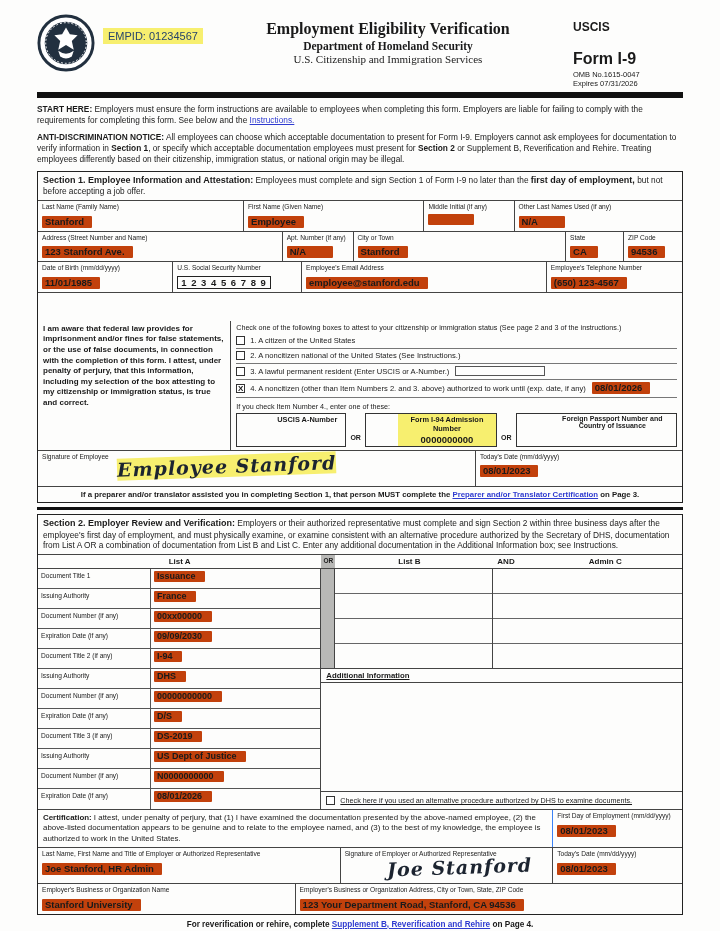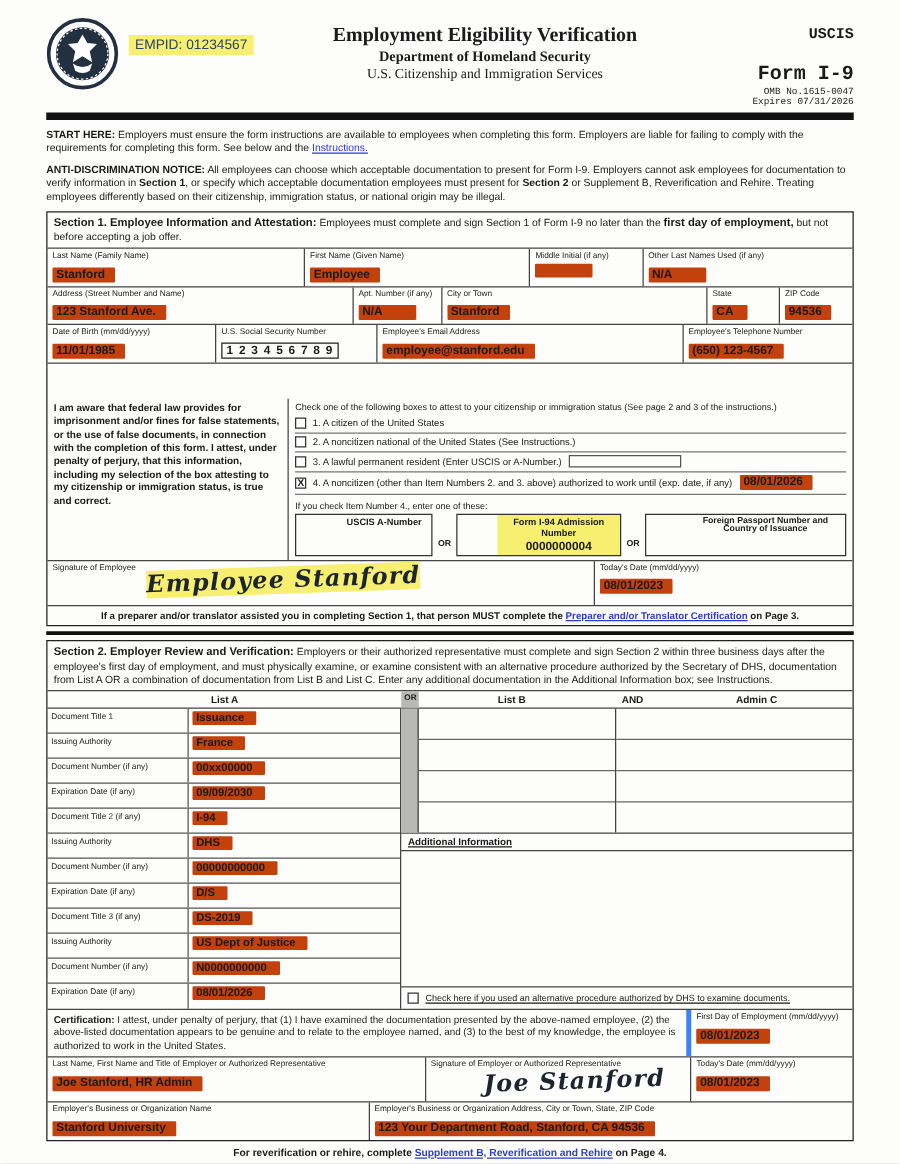--- a/index.html
+++ b/index.html
@@ -12,21 +12,21 @@
   }
   
   .hdr { display:flex; align-items:flex-start; margin-bottom:4px; }
   .seal { width:58px; height:58px; flex:0 0 58px; margin-right:8px; }
   .empid { font-weight:normal; font-size:11px; color:#27456b; background:#f7ef6f;
            padding:2px 5px; margin-top:14px; white-space:nowrap;text-align:right; }
   .hdr-center { flex:1; text-align:center; font-family:"Liberation Serif","DejaVu Serif",serif; padding-top:6px; }
   .hdr-title { font-size:16px; font-weight:bold; }
   .hdr-dept  { font-size:11.5px; font-weight:bold; margin-top:2px; }
   .hdr-agency{ font-size:11px; margin-top:1px; }
-  .hdr-right { width:110px; text-align:right; font-family:Liberation Mono, monospace; padding-top:6px; }
+  .hdr-right { width:110px; text-align:left; font-family:Liberation Sans, sans-serif; padding-top:6px; }
   .hdr-uscis { font-size:12px; font-weight:bold; }
   .hdr-form  { font-size:16px; font-weight:bold;margin-top:16px; }
   .hdr-omb   { font-size:7.5px; margin-top:2px; }
   .hdr-exp   { font-size:7.5px; }
   .blackbar { height:6px; background:#111; margin:2px 0 6px 0; }
   
   .notice { font-size:8.3px; line-height:1.32; margin-bottom:6px; }
   .notice b { font-weight:bold; }
   a.lnk { color:#2f3bd0; text-decoration:underline; cursor:pointer; }
   
@@ -78,21 +78,21 @@
   .listb-col { flex:1; border-right:1px solid #444; }
   .listc-col { flex:1.2; }
   .bc-row { height:25px; border-bottom:1px solid #666; }
   .bc-row:last-child { border-bottom:none; }
   .addl-zone { flex:1; display:flex; flex-direction:column; }
   .addl-head { font-size:7.8px; font-weight:bold; border-bottom:1px solid #444; padding:2px 5px; }
   .addl-body { flex:1; }
   .altproc { display:flex; align-items:center; font-size:7.2px; border-top:1px solid #444; padding:4px 5px; }
   
   .cert-row { display:flex; border-bottom:1px solid #444; }
-  .cert-text { width:80%; font-size:7.9px; line-height:1.3; padding:3px 5px; border-right:4px solid #3b82f6; }
+  .cert-text { width:80%; font-size:7.9px; line-height:1.3; padding:3px 5px; border-right:1px solid #3b82f6; }
   .firstday { width:20%; padding:2px 4px; }
   .footer { display:flex; justify-content:space-between; font-size:9px; font-family:"Liberation Serif","DejaVu Serif",serif;
             margin-top:4px; padding-top:3px; }
   .rule { border-top:1.5px solid #333; margin-top:5px; }
   .center-note { text-align:center; font-size:8.2px; font-weight:bold; margin-top:5px; }
   .sig-cell { position:relative; }
   .sig-cell .sig-script { position:absolute; left:18%; top:4px; }
   .hl-sig { background:#f7ef6f; }
 </style>
 </head>
@@ -176,21 +176,21 @@
           </div>
         <div class="if4">If you check Item Number 4., enter one of these:</div>
         <div class="num-entry">
           <div class="num-box" style="width:25%">
               <div class="nb-head">USCIS A-Number</div>
               <div class="nb-val"></div>
             </div>
           <div class="or-sep">OR</div>
           <div class="num-box" style="width:30%">
               <div class="nb-head hl-sig">Form I-94 Admission Number</div>
-              <div class="nb-val hl-sig">0000000004</div>
+              <div class="nb-val hl-sig">0000000000</div>
             </div>
           <div class="or-sep">OR</div>
           <div class="num-box" style="flex:1">
               <div class="nb-head" style="font-size:7px">Foreign Passport Number and Country of Issuance</div>
               <div class="nb-val"></div>
             </div>
         </div>
       </div>
     </div>
 

